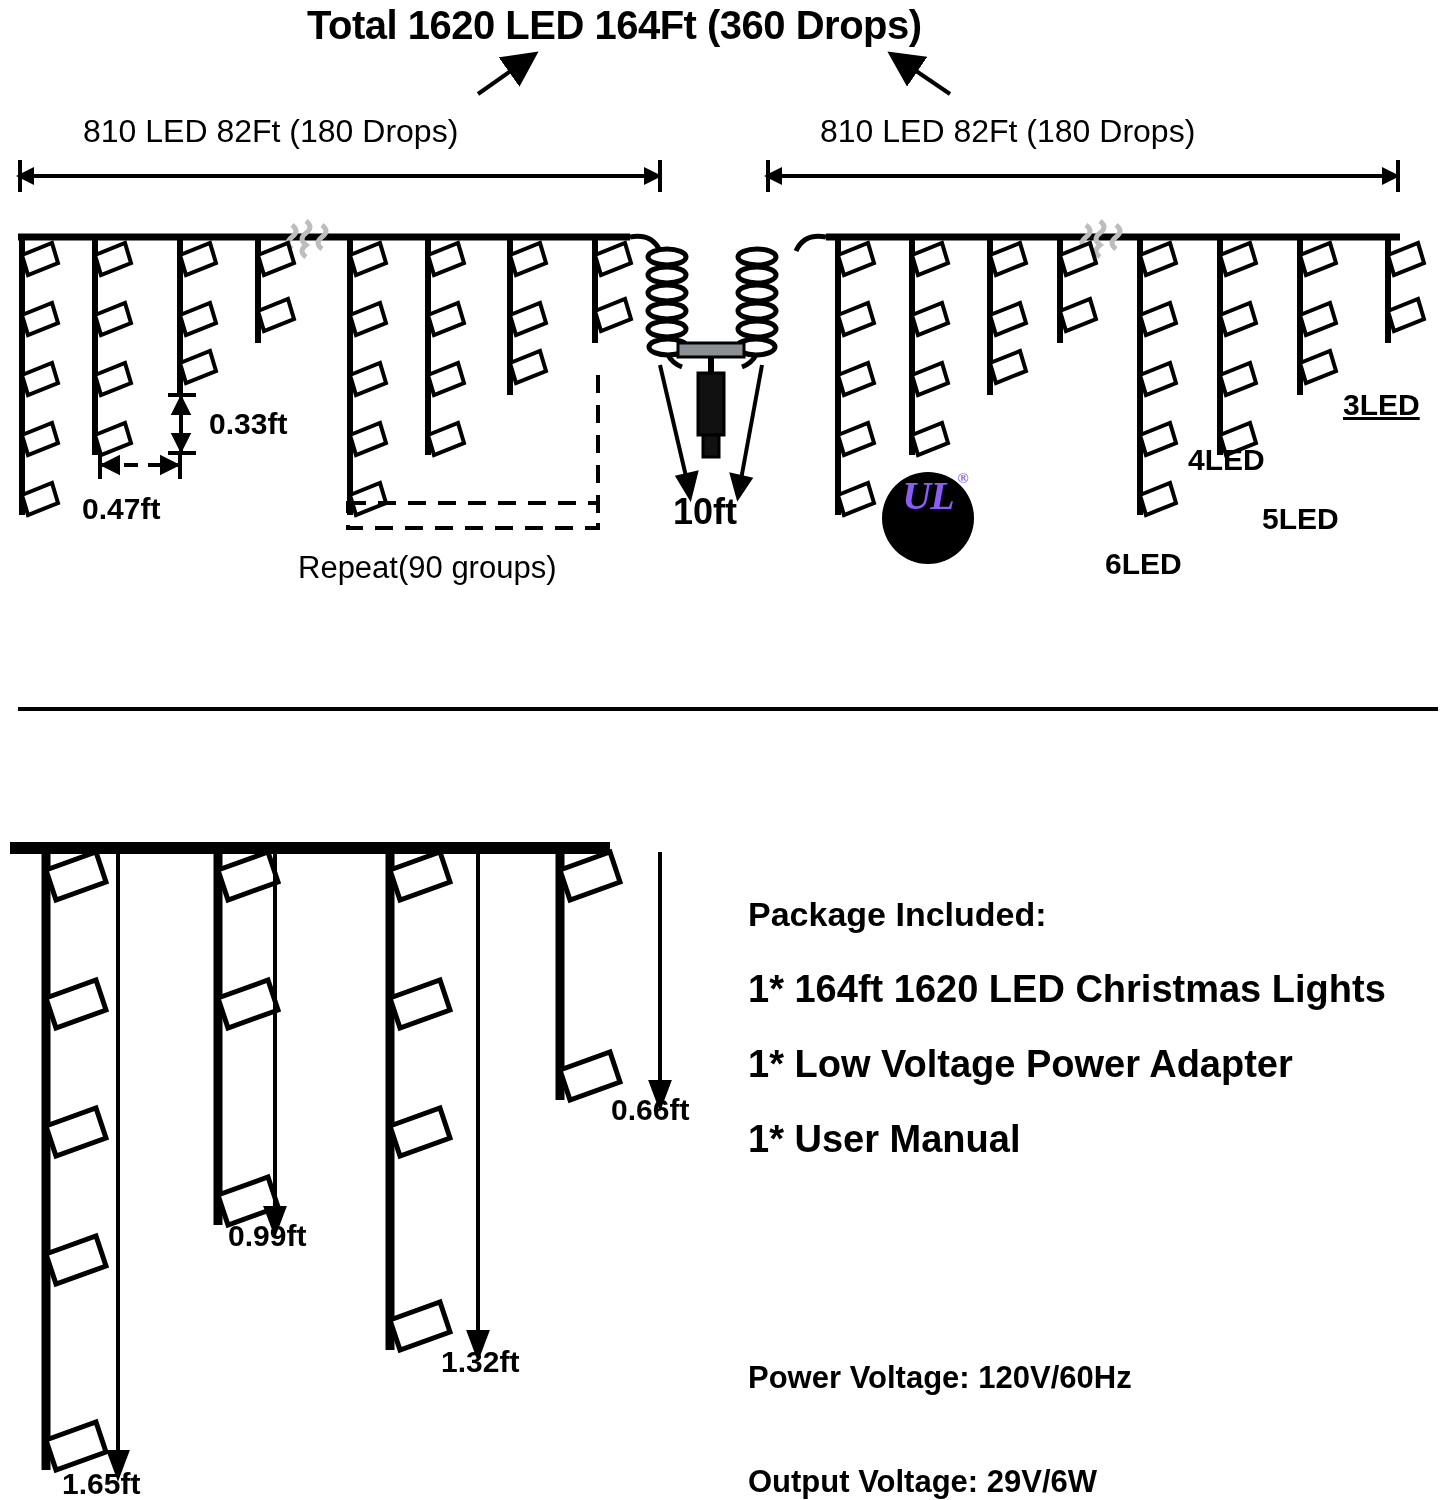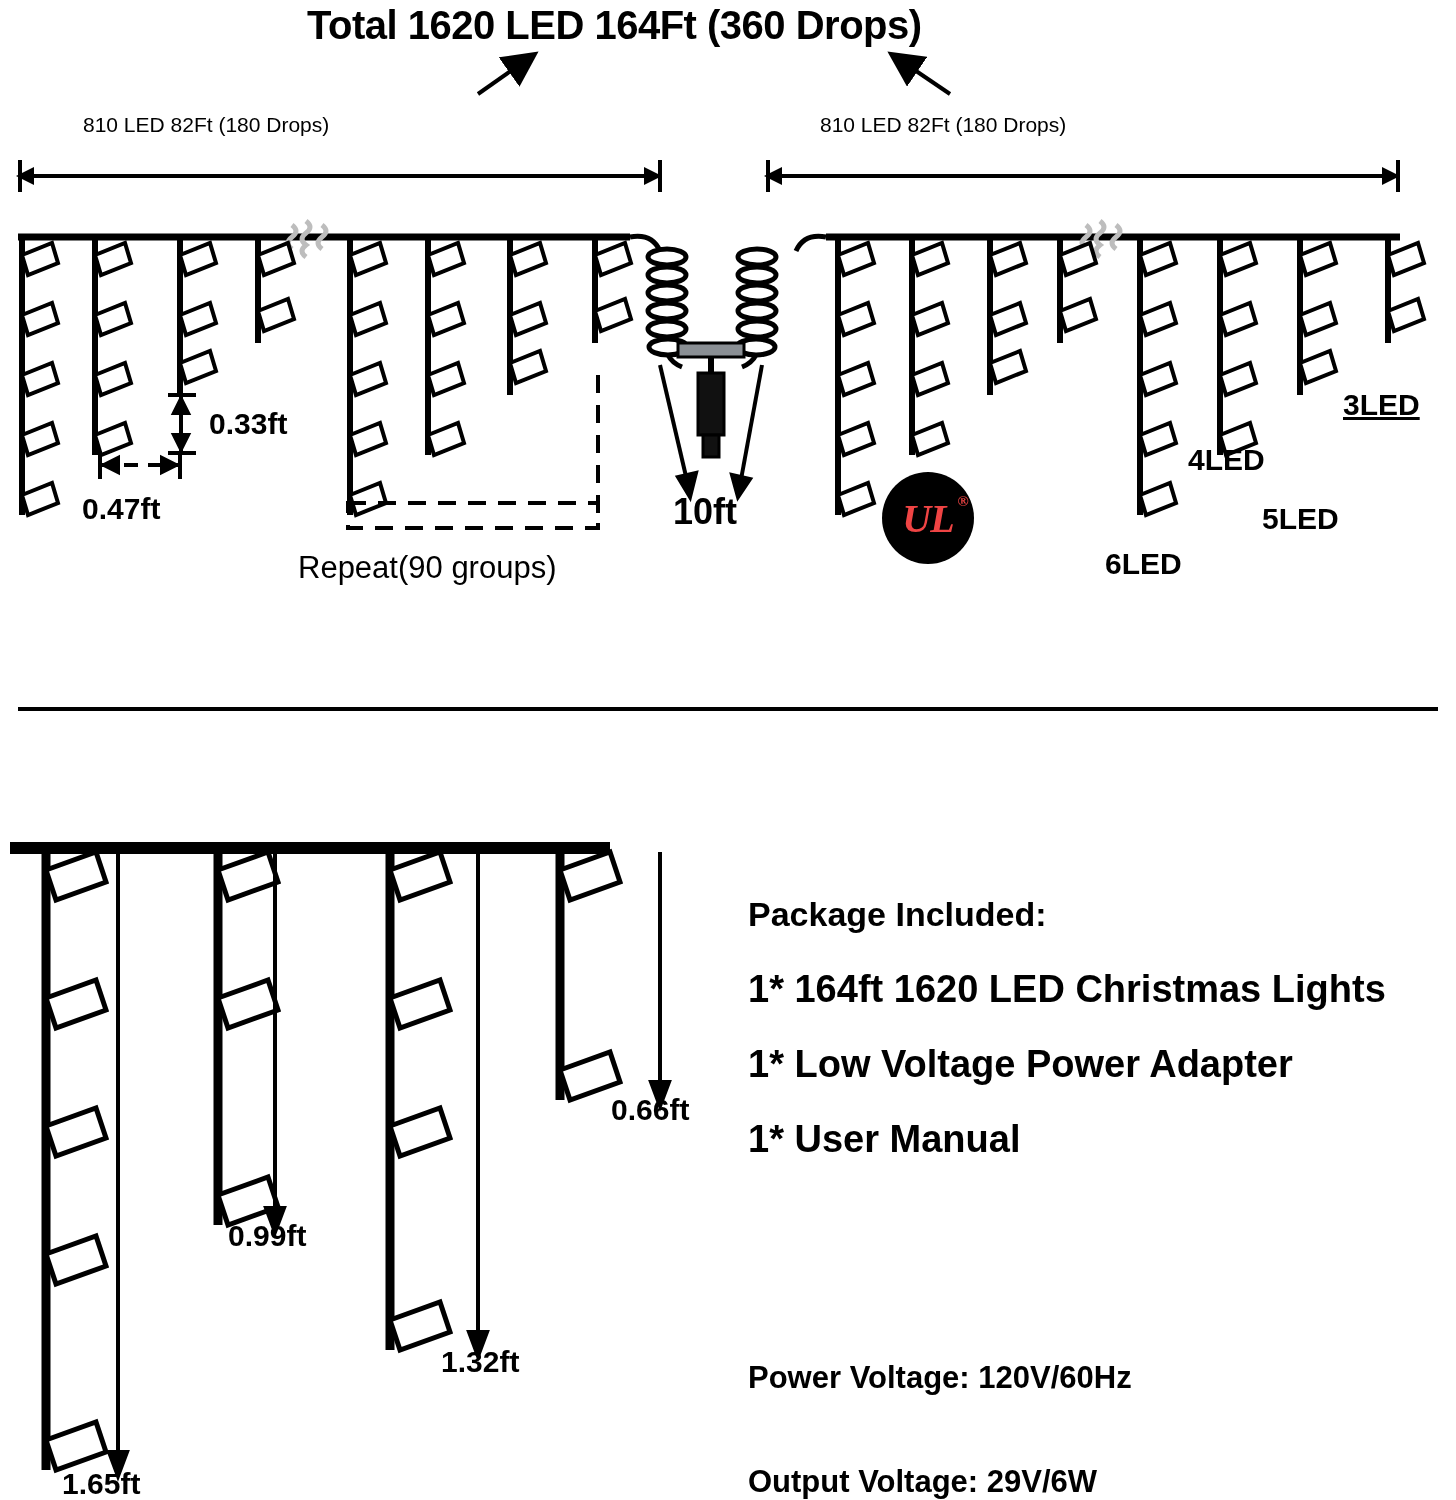--- a/index.html
+++ b/index.html
@@ -12,21 +12,21 @@
     overflow:hidden;
   }
   .abs{position:absolute;}
 
   
   .title{
     font-size:40px;font-weight:bold;letter-spacing:-0.5px;
     white-space:nowrap;
   }
   .seg-label{
-    font-size:21px;font-weight:normal;white-space:nowrap;
+    font-size:32px;font-weight:normal;white-space:nowrap;
   }
   .dim{
     font-size:30px;font-weight:bold;white-space:nowrap;
   }
   .dim-lg{
     font-size:36px;font-weight:bold;white-space:nowrap;
   }
   .led-label{
     font-size:30px;font-weight:bold;white-space:nowrap;
   }
@@ -42,22 +42,22 @@
   .spec{
     font-size:31px;font-weight:bold;white-space:nowrap;
   }
   .divider{
     position:absolute;left:18px;top:707px;width:1420px;height:4px;background:#000;
   }
   svg{display:block;}
   .ul-badge{
     position:absolute;
     width:92px;height:92px;border-radius:50%;
-    background:#000;color:#ef4444;
-    display:flex;align-items:center;justify-content:center;
+    background:#000;color:#8b5cf6;
+    display:flex;align-items:flex-start;justify-content:center;
   }
   .ul-badge .ul-text{
     font-family:"Liberation Serif", serif;
     font-size:40px;font-weight:bold;font-style:italic;
     letter-spacing:-1px;
     position:relative;
   }
   .ul-badge .ul-r{
     font-size:15px;font-style:normal;position:absolute;top:-2px;right:-14px;
   }

